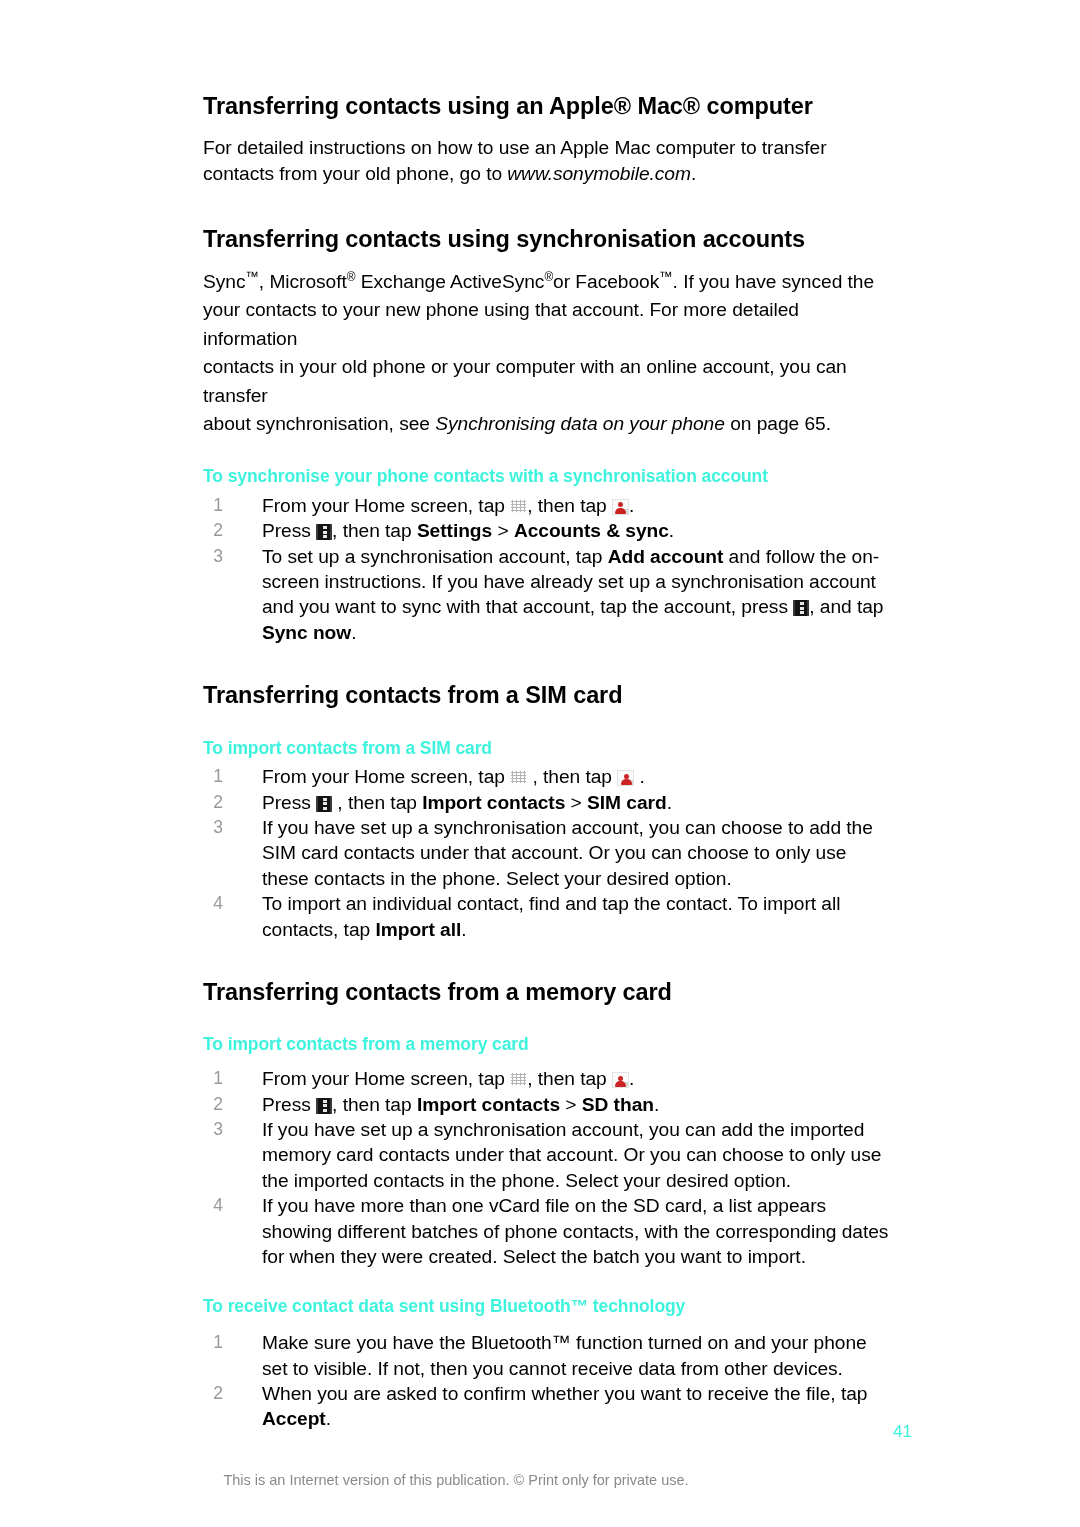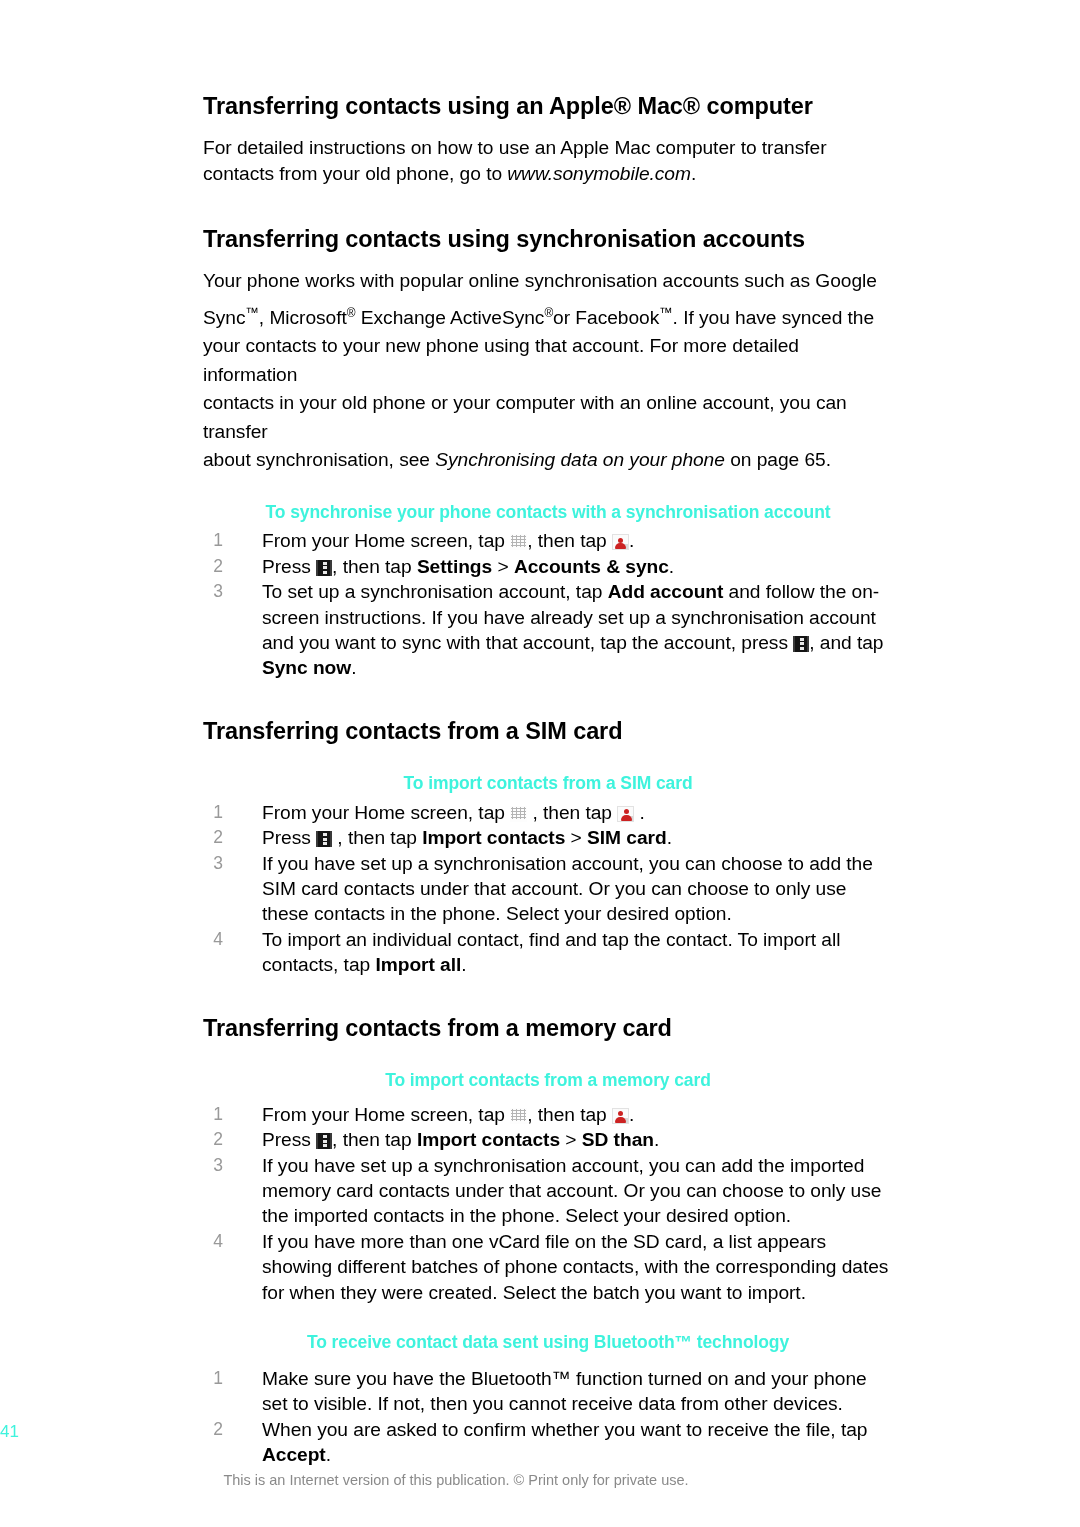--- a/index.html
+++ b/index.html
@@ -40,21 +40,20 @@
   }
   .sec-gap-top { margin-top: 40px; }
 
   h3.sub-heading {
     font-size: 17.5px;
     font-weight: bold;
     line-height: 1.3;
     margin: 0 0 5px 0;
     color: #3ef3dd;
     letter-spacing: -0.1px;
-    text-align: center;
   }
 
   
   p.body-text {
     font-size: 19.2px;
     line-height: 25.6px;
     margin: 0 0 4px 0;
     color: #000;
     letter-spacing: -0.05px;
   }
@@ -171,21 +170,21 @@
     position: absolute; right: 0; top: 0; width: 2px; height: 16px;
     background: #3a3a3a;
   }
 
   
   .page-number {
     position: absolute;
     left: 0;
     right: 0;
     top: 1422px;
-    text-align: left;
+    text-align: right;
     color: #3ef3dd;
     font-size: 17px;
   }
   .footer-note {
     position: absolute;
     left: 0;
     right: 0;
     top: 1472px;
     text-align: center;
     color: #8a8a8a;
@@ -200,21 +199,20 @@
 <div class="page">
   <div class="content">
 
     <h2 class="section-heading">Transferring contacts using an Apple® Mac® computer</h2>
     <p class="body-text" style="margin-bottom:8px;">
       <span>For detailed instructions on how to use an Apple Mac computer to transfer contacts from your old phone, go to </span><i>www.sonymobile.com</i><span>.</span>
     </p>
 
     <h2 class="section-heading sec-gap-top" style="margin-top:38px;">Transferring contacts using synchronisation accounts</h2>
 
-    <p class="body-text" style="margin-bottom:5px;">Your phone works with popular online synchronisation accounts such as Google</p>
     <p class="body-text spaced-lines" style="margin-bottom:0;">
       <span>Sync</span><span class="tm">™</span><span>, Microsoft</span><sup>®</sup><span> Exchange ActiveSync</span><sup>®</sup><span>or Facebook</span><span class="tm">™</span><span>. If you have synced the</span>
       <span class="blk">your contacts to your new phone using that account. For more detailed information</span>
       <span class="blk">contacts in your old phone or your computer with an online account, you can transfer</span>
       <span class="blk"><span>about synchronisation, see </span><i>Synchronising data on your phone</i><span> on page 65.</span></span>
     </p>
 
     <h3 class="sub-heading" style="margin-top:26px;">To synchronise your phone contacts with a synchronisation account</h3>
 
     <div class="steps-wrap">

